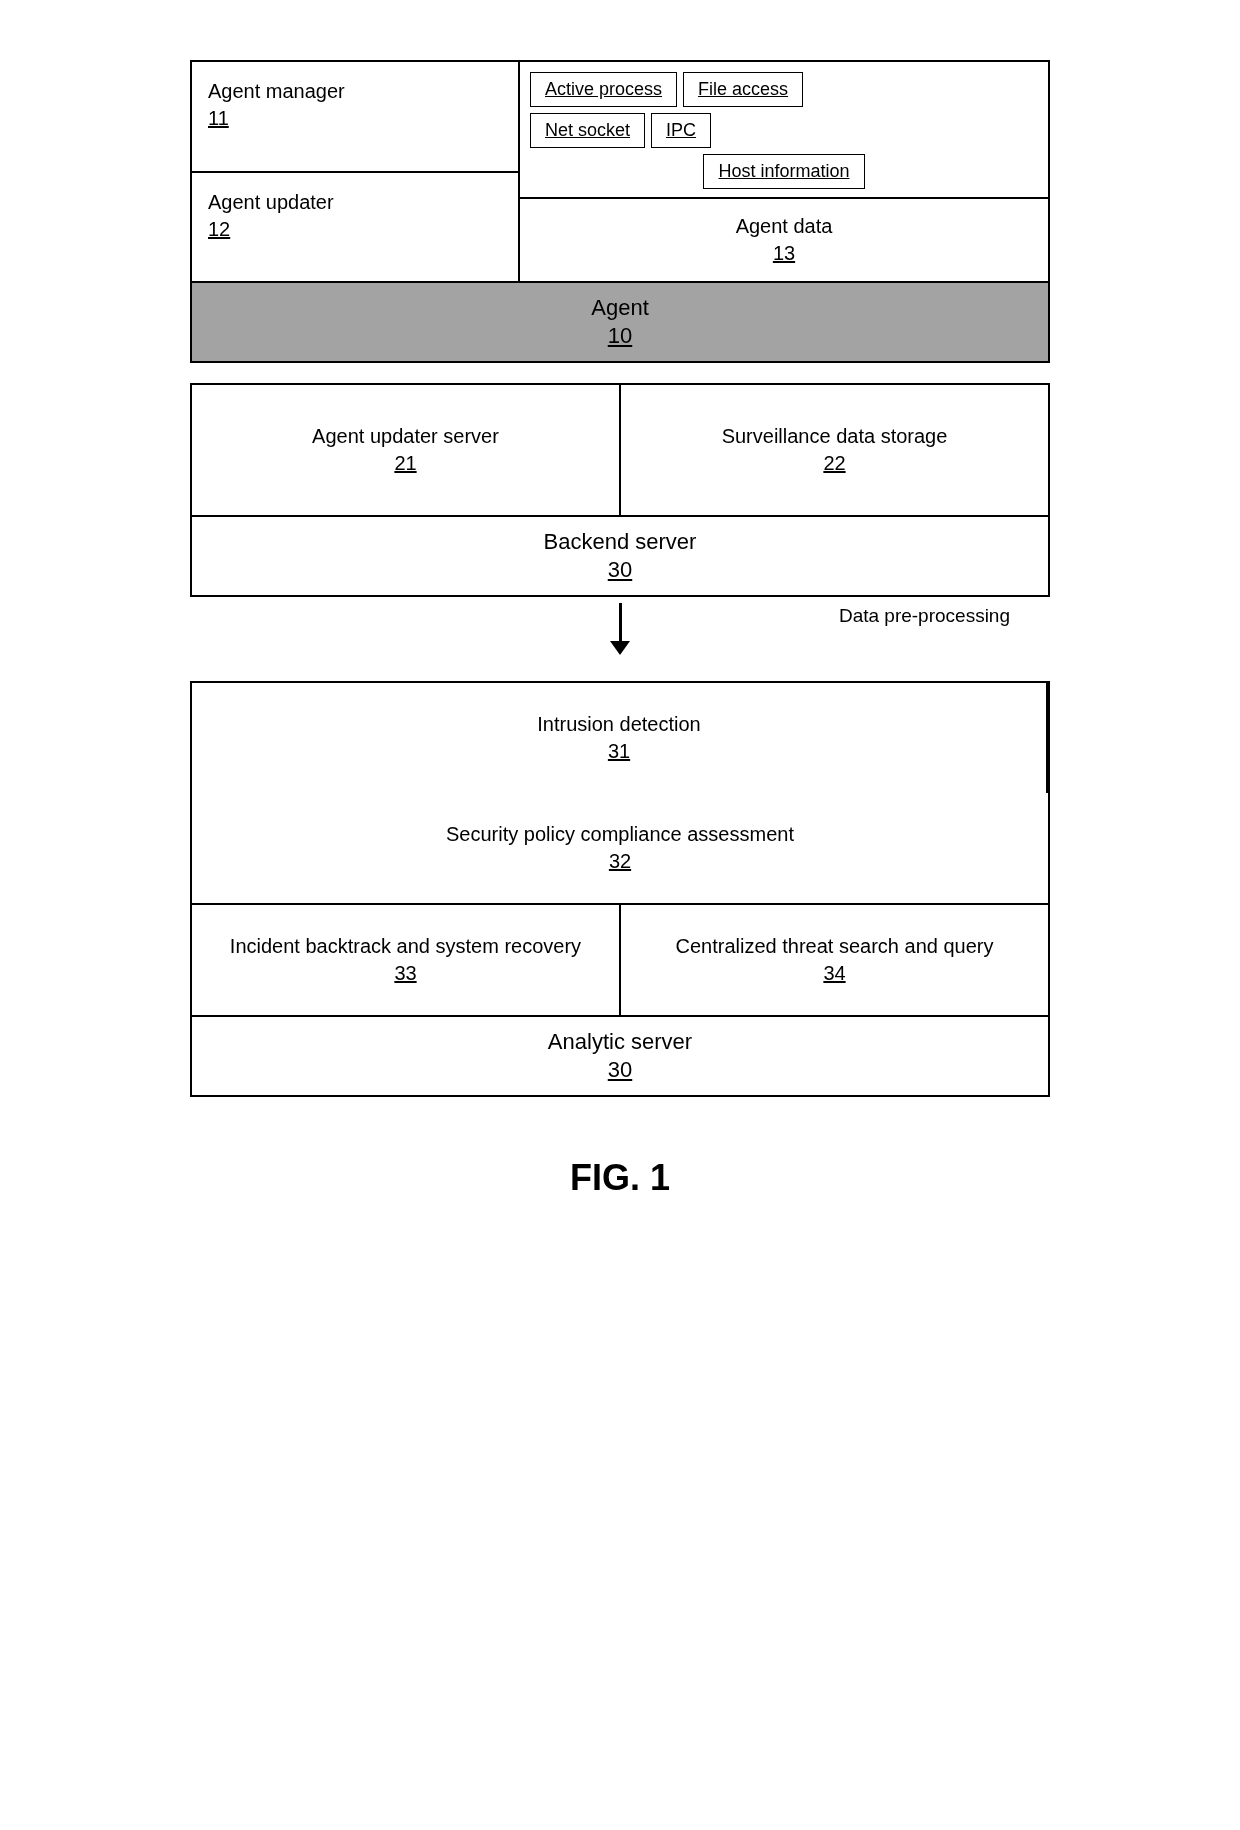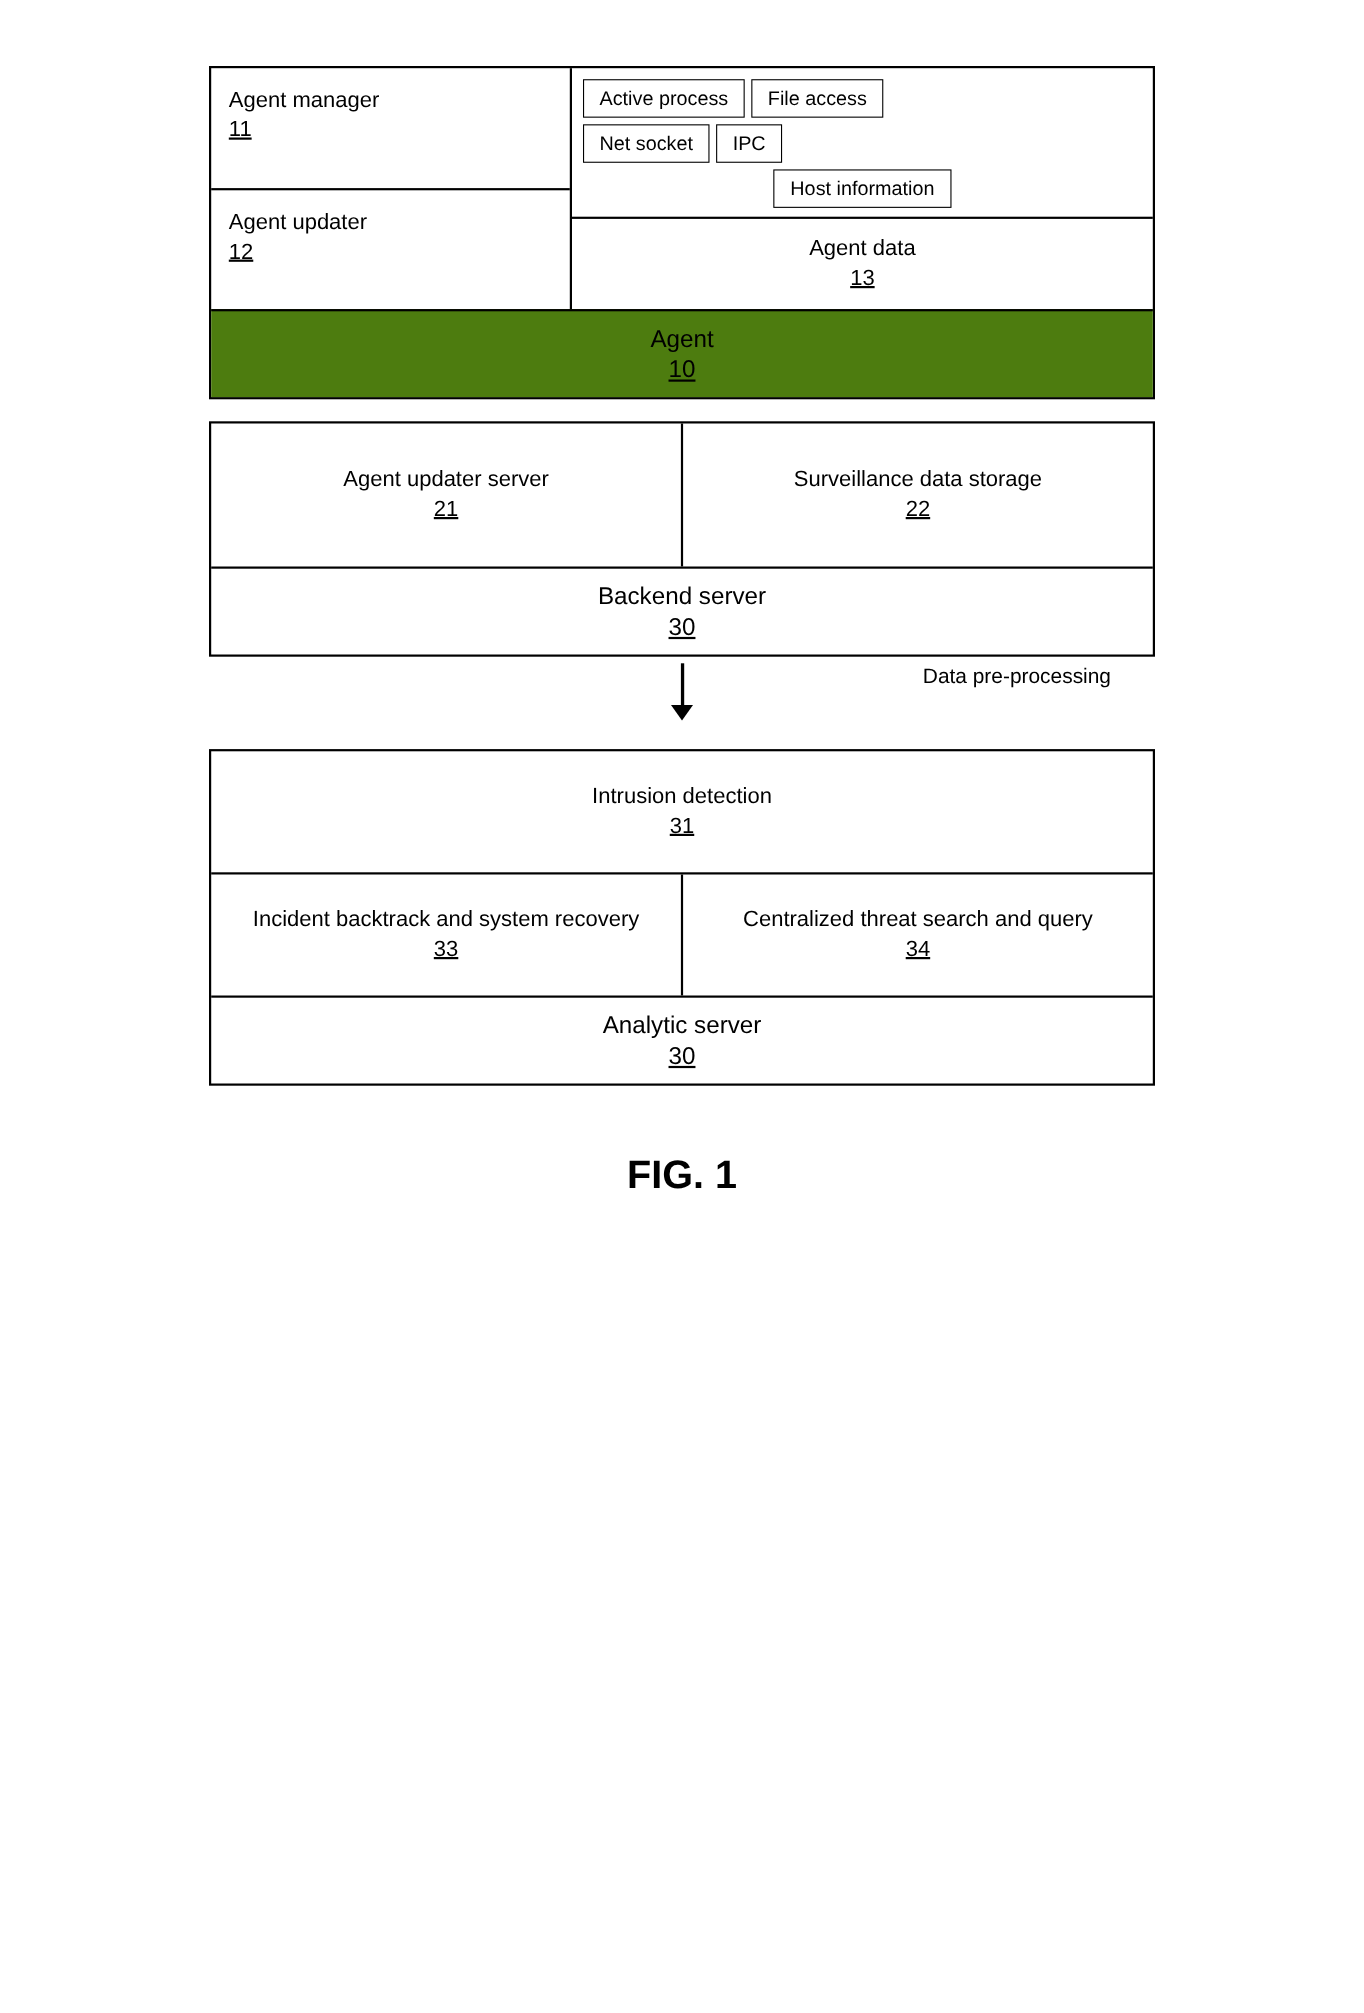--- a/index.html
+++ b/index.html
@@ -54,20 +54,21 @@
       flex: 1;
       display: flex;
       flex-direction: column;
     }
 
     .info-cell {
       border: 1px solid #000;
       padding: 6px 14px;
       font-size: 18px;
       text-align: center;
+      text-decoration: underline;
     }
 
     .info-cells-top {
       display: flex;
       flex-direction: row;
       padding: 10px 10px 0;
       gap: 6px;
     }
 
     .info-cells-mid {
@@ -85,21 +86,21 @@
 
     .agent-data-label {
       text-align: center;
       padding: 16px 10px 16px;
     }
 
     .agent-footer {
       border-top: 2px solid #000;
       text-align: center;
       padding: 12px 10px;
-      background: #4d7c0f;
+      background: #a3a3a3;
     }
 
     
     .arrow-container {
       display: flex;
       flex-direction: column;
       align-items: center;
       margin: 0;
       position: relative;
       width: 100%;
@@ -314,20 +315,24 @@
     </div>
   </div>
   <div style="height: 20px;"></div>
 
   <div class="analytic-box">
     <div class="analytic-inner">
       <div class="analytic-cell">
         <span class="cell-title">Intrusion detection</span>
         <span class="cell-number">31</span>
       </div>
+      <div class="analytic-cell">
+        <span class="cell-title">Security policy compliance assessment</span>
+        <span class="cell-number">32</span>
+      </div>
     </div>
     <div class="analytic-row2">
       <div class="analytic-cell">
         <span class="cell-title">Incident backtrack and system recovery</span>
         <span class="cell-number">33</span>
       </div>
       <div class="analytic-cell">
         <span class="cell-title">Centralized threat search and query</span>
         <span class="cell-number">34</span>
       </div>

